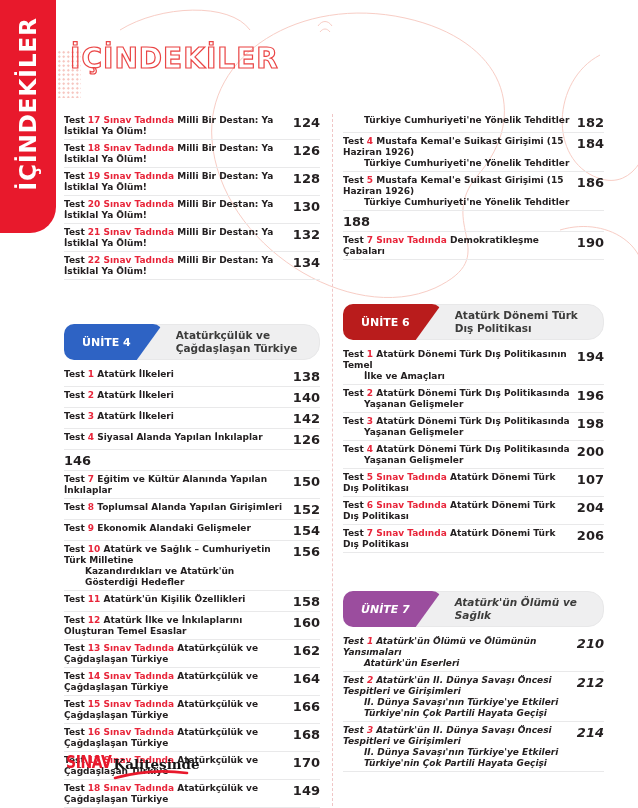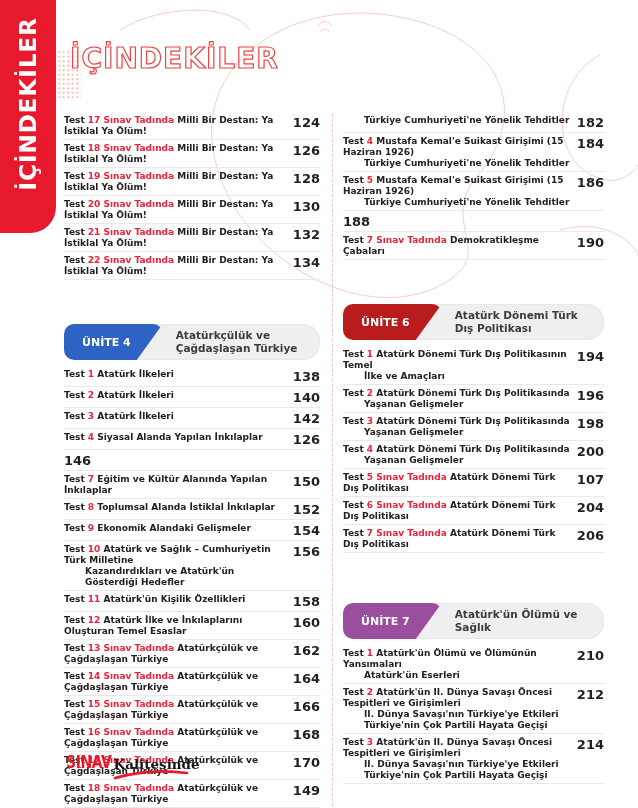--- a/index.html
+++ b/index.html
@@ -44,21 +44,21 @@
   .entry{
     display:flex;justify-content:space-between;align-items:flex-start;gap:6px;
     border-bottom:1px solid #e9e9ea;padding:2.5px 0 2.5px;
   }
   .entry-text{font-size:9px;font-weight:700;color:#242021;line-height:11px;}
   .entry-line.cont{padding-left:21px;}
   .red{color:#e8253a;}
   .entry-page{font-size:13px;font-weight:700;color:#242021;white-space:nowrap;}
   
   .unit-block{margin-top:44px;}
-  .unit-block.gap-lg{margin-top:50px;}
+  .unit-block.gap-lg{margin-top:38px;font-style:italic;}
   .unit-header{display:flex;align-items:stretch;margin-bottom:6px;position:relative;}
   .unit-badge{
     position:relative;z-index:1;color:#fff;font-weight:800;font-size:11px;
     padding:8px 32px 8px 18px;border-radius:10px;white-space:nowrap;
     display:flex;align-items:center;
     clip-path:polygon(0 0,100% 0,calc(100% - 26px) 100%,0 100%);
   }
   .unit-pill{
     background:#efeff0;border:1px solid #e8e8e9;border-radius:16px;flex:1;
     margin-left:-46px;padding:4px 12px 4px 58px;display:flex;align-items:center;
@@ -171,21 +171,21 @@
           <div class="entry-page">146</div>
         </div>
         <div class="entry">
           <div class="entry-text">
             <div class="entry-line"><span class="lbl">Test </span><span class="red">7</span><span> Eğitim ve Kültür Alanında Yapılan İnkılaplar</span></div>
           </div>
           <div class="entry-page">150</div>
         </div>
         <div class="entry">
           <div class="entry-text">
-            <div class="entry-line"><span class="lbl">Test </span><span class="red">8</span><span> Toplumsal Alanda İstiklal İnkılaplar</span></div>
+            <div class="entry-line"><span class="lbl">Test </span><span class="red">8</span><span> Toplumsal Alanda Yapılan Girişimleri</span></div>
           </div>
           <div class="entry-page">152</div>
         </div>
         <div class="entry">
           <div class="entry-text">
             <div class="entry-line"><span class="lbl">Test </span><span class="red">9</span><span> Ekonomik Alandaki Gelişmeler</span></div>
           </div>
           <div class="entry-page">154</div>
         </div>
         <div class="entry">

